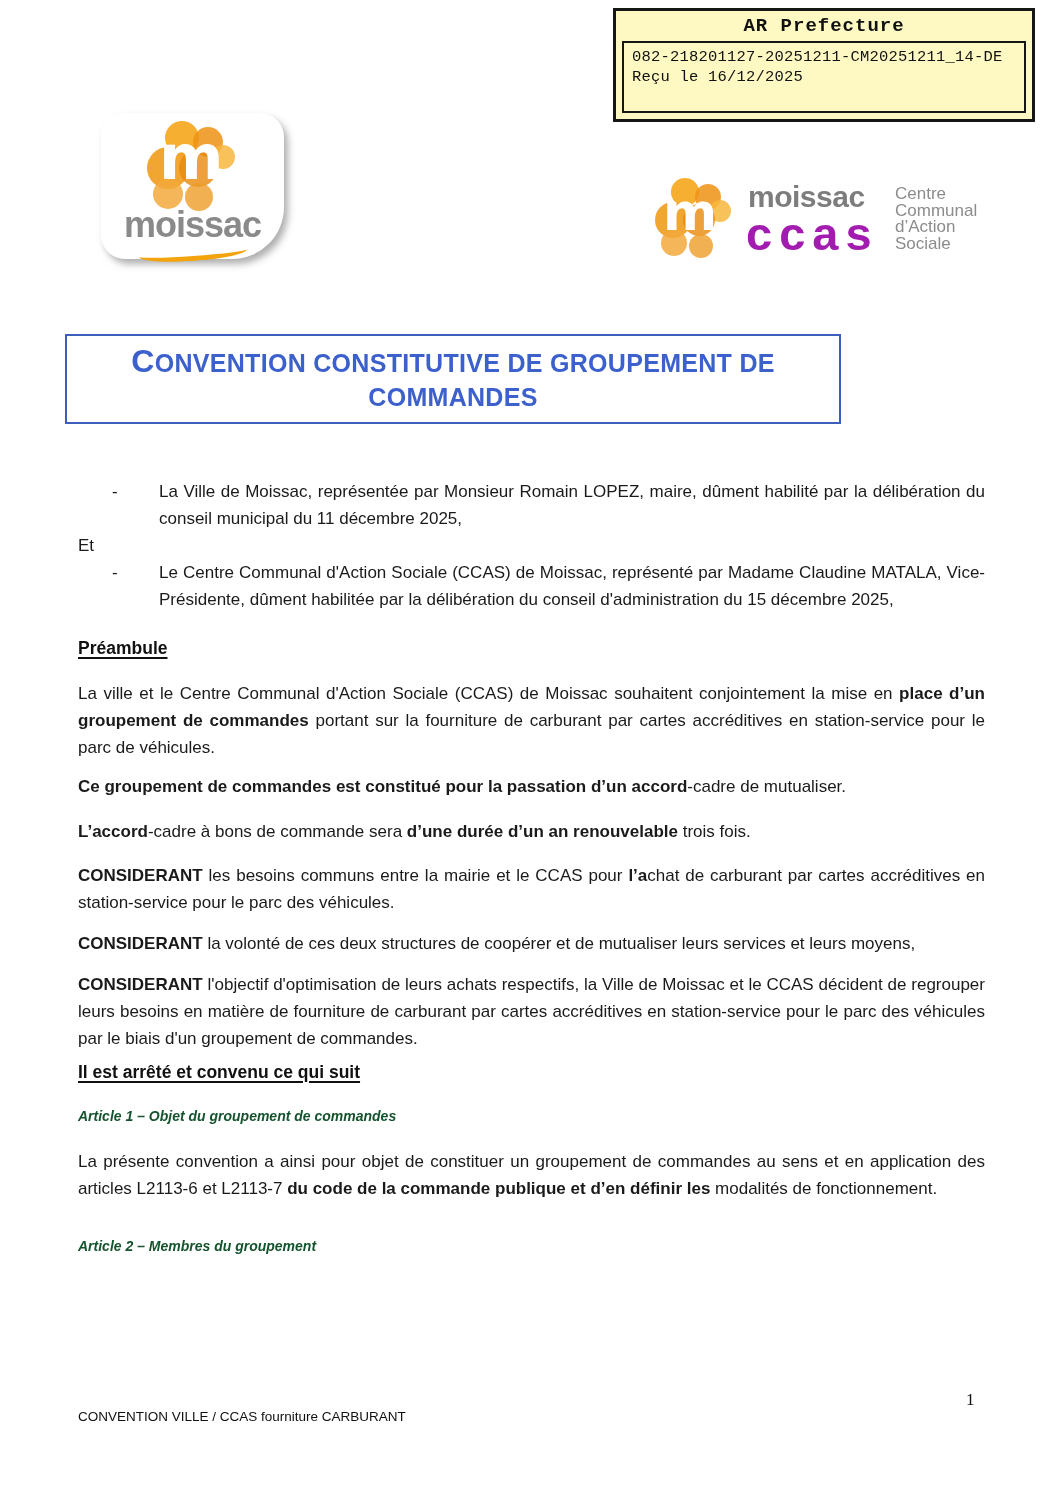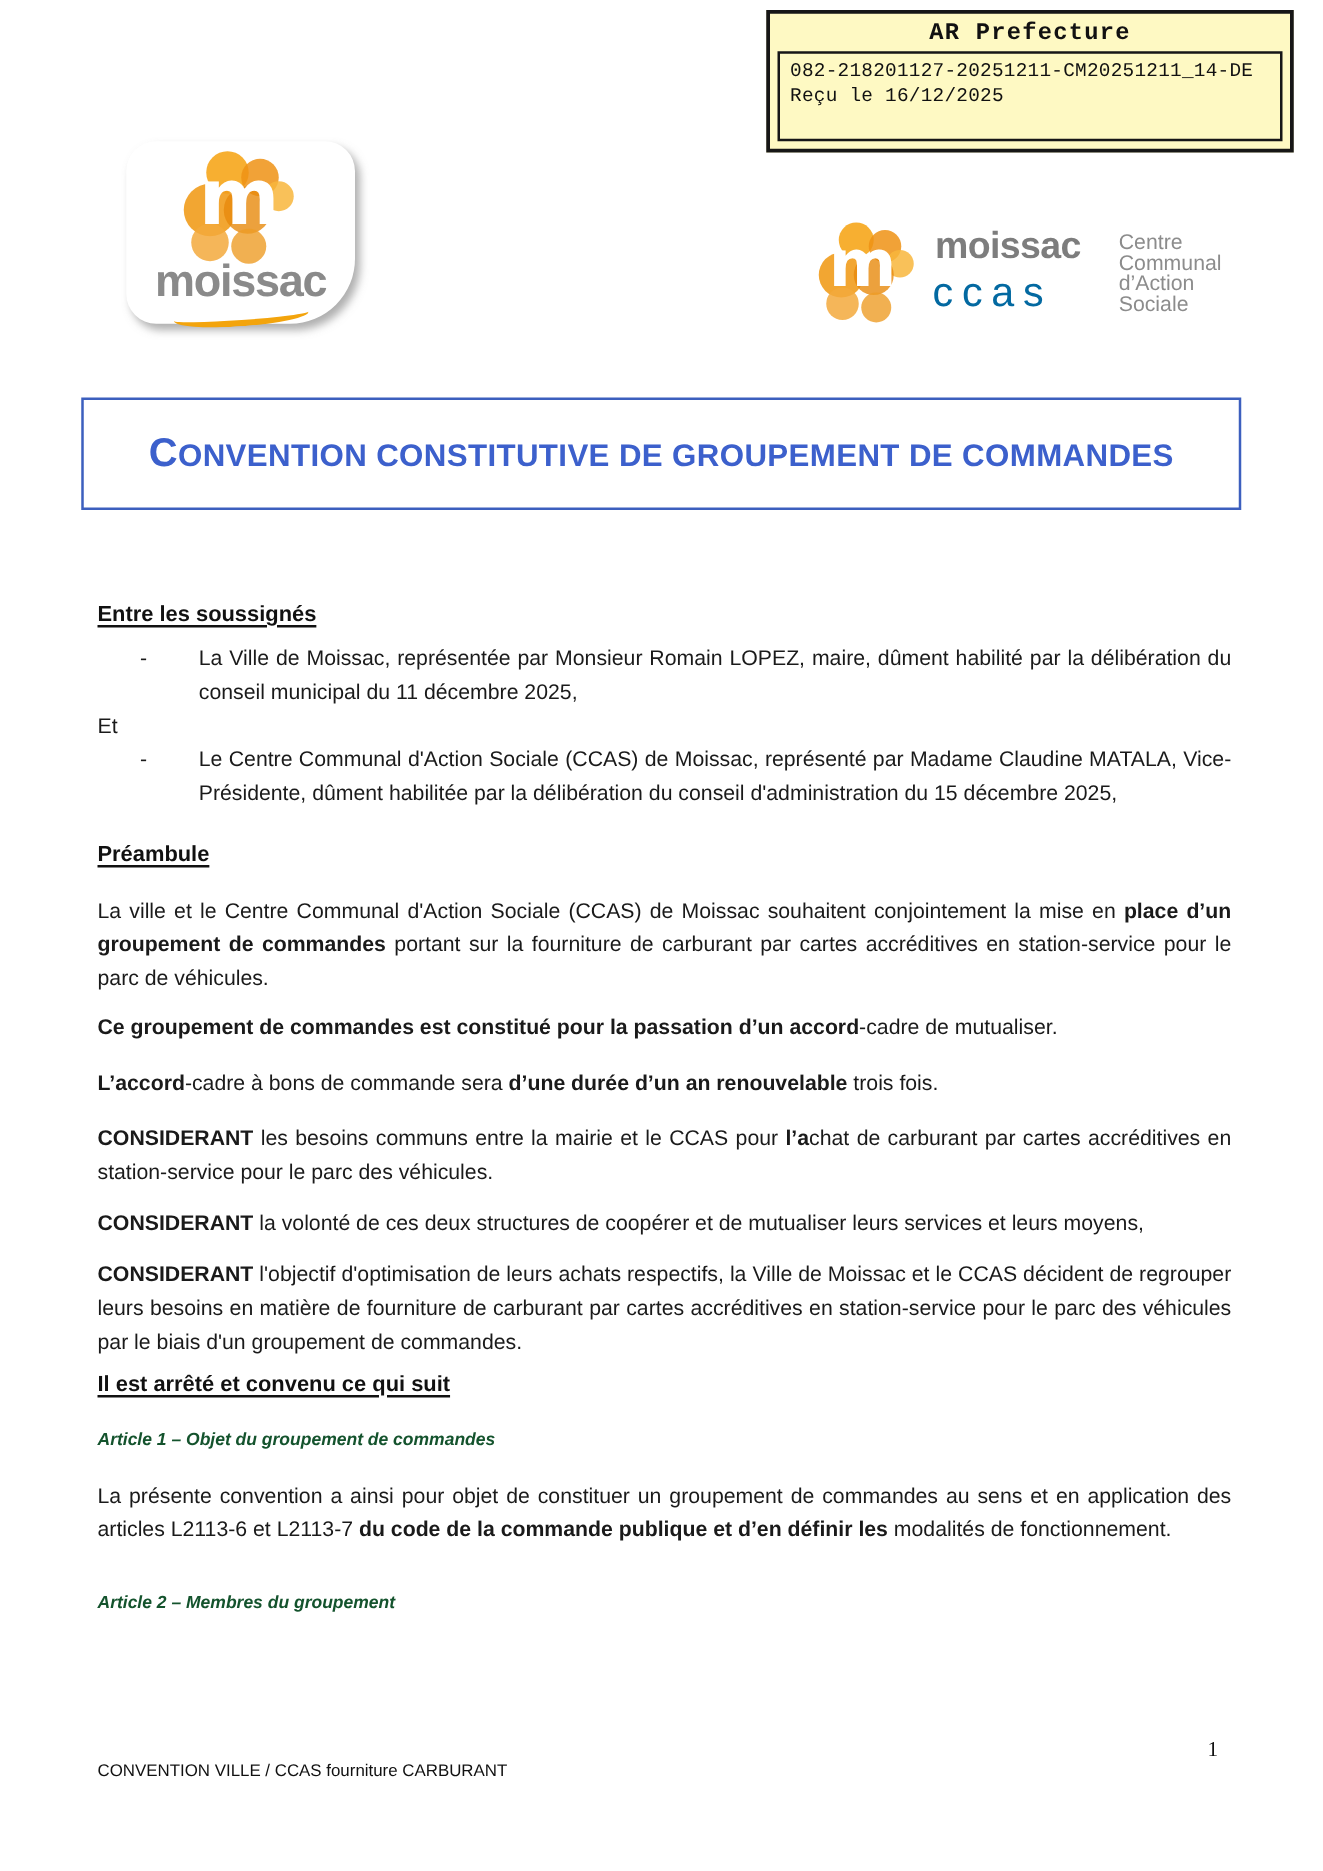--- a/index.html
+++ b/index.html
@@ -48,30 +48,30 @@
   }
   
   .logo-c{position:absolute;left:655px;top:176px;width:310px;height:100px;}
   .logo-c .cluster{left:0;top:2px;width:78px;height:90px;}
   .logo-c .m-glyph{left:8px;top:8px;font-size:52px;line-height:52px;}
   .logo-c-brand{
     position:absolute;left:93px;top:6px;font-size:30px;font-weight:bold;
     color:#7d7d7d;letter-spacing:-0.5px;line-height:30px;
   }
   .logo-c-acronym{
-    position:absolute;left:91px;top:34px;font-size:33px;font-weight:normal;
-    color:#0369a1;letter-spacing:7px;line-height:47px;
+    position:absolute;left:91px;top:34px;font-size:47px;font-weight:bold;
+    color:#a21caf;letter-spacing:7px;line-height:47px;
   }
   .logo-c-sub{
     position:absolute;left:240px;top:10px;font-size:17px;line-height:16.5px;
     color:#8c8c8c;
   }
   
   .title-box{
-    position:absolute;left:65px;top:318px;width:928px;height:90px;box-sizing:border-box;
+    position:absolute;left:65px;top:334px;width:776px;height:90px;box-sizing:border-box;
     border:2px solid #3c5fbe;display:flex;align-items:center;justify-content:center;
   }
   .title-text{
     color:#3c60cc;font-weight:bold;font-size:25px;letter-spacing:0.3px;
     text-align:center;line-height:34px;
   }
   .title-text::first-letter{font-size:32px;}
   
   .content{position:absolute;left:78px;top:470px;width:907px;font-size:17px;line-height:27px;}
   .content p,.content h2,.content h3{margin:0;padding:0;}
@@ -142,21 +142,20 @@
     <div>Sociale</div>
   </div>
 </div>
 
 <div class="title-box">
   <div class="title-text">CONVENTION CONSTITUTIVE DE GROUPEMENT DE COMMANDES</div>
 </div>
 
 <div class="content">
 
-  <h2 class="uh mt8">Entre les soussignés</h2>
 
   <div class="bullet mt8">
       <span class="dash">-</span>
       <span class="btxt">La Ville de Moissac, représentée par Monsieur Romain LOPEZ, maire, dûment habilité par la délibération du conseil municipal du 11 décembre 2025,</span>
     </div>
 
   <div class="mt0">Et</div>
 
   <div class="bullet mt0">
       <span class="dash">-</span>

